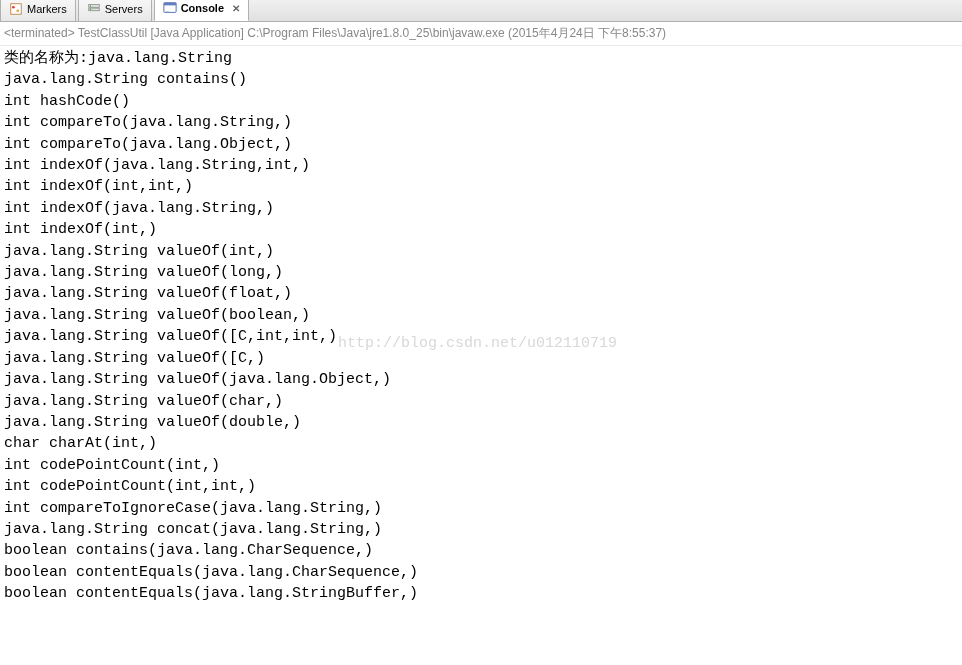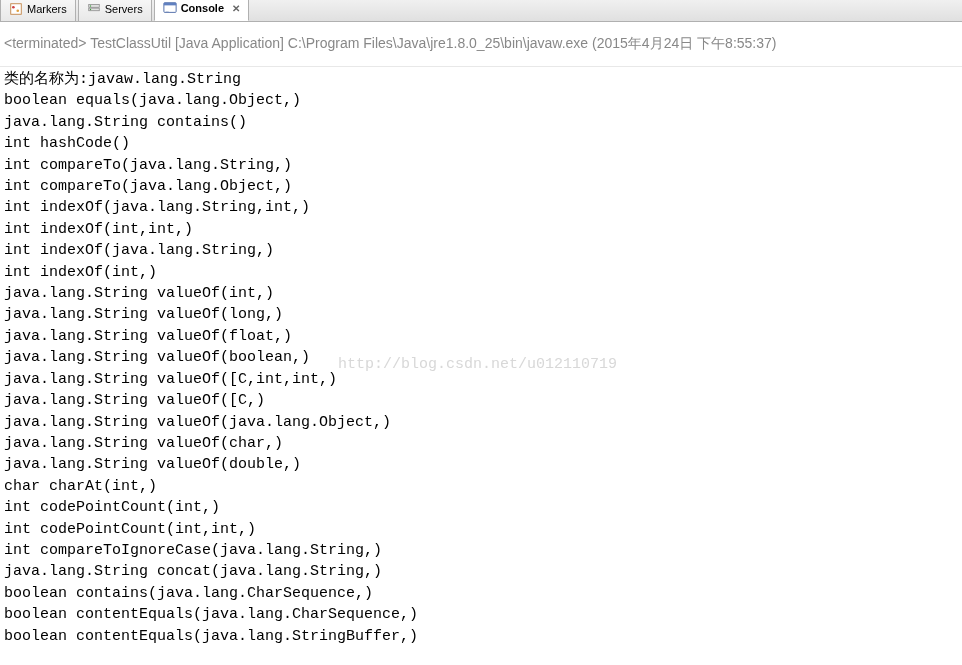--- a/index.html
+++ b/index.html
@@ -50,23 +50,23 @@
       align-items: center;
       justify-content: center;
     }
     .close-x {
       margin-left: 4px;
       font-size: 10px;
       color: #666;
       cursor: pointer;
     }
     .terminated-line {
-      padding: 13px 4px;
+      padding: 3px 4px;
       color: #888;
-      font-size: 14px;
+      font-size: 12px;
       border-bottom: 1px solid #e8e8e8;
       font-family: Tahoma, sans-serif;
     }
     .console-output {
       font-family: 'Courier New', monospace;
       font-size: 15px;
       line-height: 21.4px;
       padding: 2px 4px;
       position: relative;
       color: #000;
@@ -125,22 +125,21 @@
     <span>Console</span>
     <span class="close-x">✕</span>
   </div>
 </div>
 
 <div class="terminated-line">&lt;terminated&gt; TestClassUtil [Java Application] C:\Program Files\Java\jre1.8.0_25\bin\javaw.exe (2015年4月24日 下午8:55:37)</div>
 
 <div class="console-output">
   <div class="watermark">http://blog.csdn.net/u012110719</div>
   <div id="console-lines">
-      <div class="console-line">类的名称为:javaw.lang.String</div>
-      <div class="console-line">boolean equals(java.lang.Object,)</div>
+      <div class="console-line">类的名称为:java.lang.String</div>
       <div class="console-line">java.lang.String contains()</div>
       <div class="console-line">int hashCode()</div>
       <div class="console-line">int compareTo(java.lang.String,)</div>
       <div class="console-line">int compareTo(java.lang.Object,)</div>
       <div class="console-line">int indexOf(java.lang.String,int,)</div>
       <div class="console-line">int indexOf(int,int,)</div>
       <div class="console-line">int indexOf(java.lang.String,)</div>
       <div class="console-line">int indexOf(int,)</div>
       <div class="console-line">java.lang.String valueOf(int,)</div>
       <div class="console-line">java.lang.String valueOf(long,)</div>

